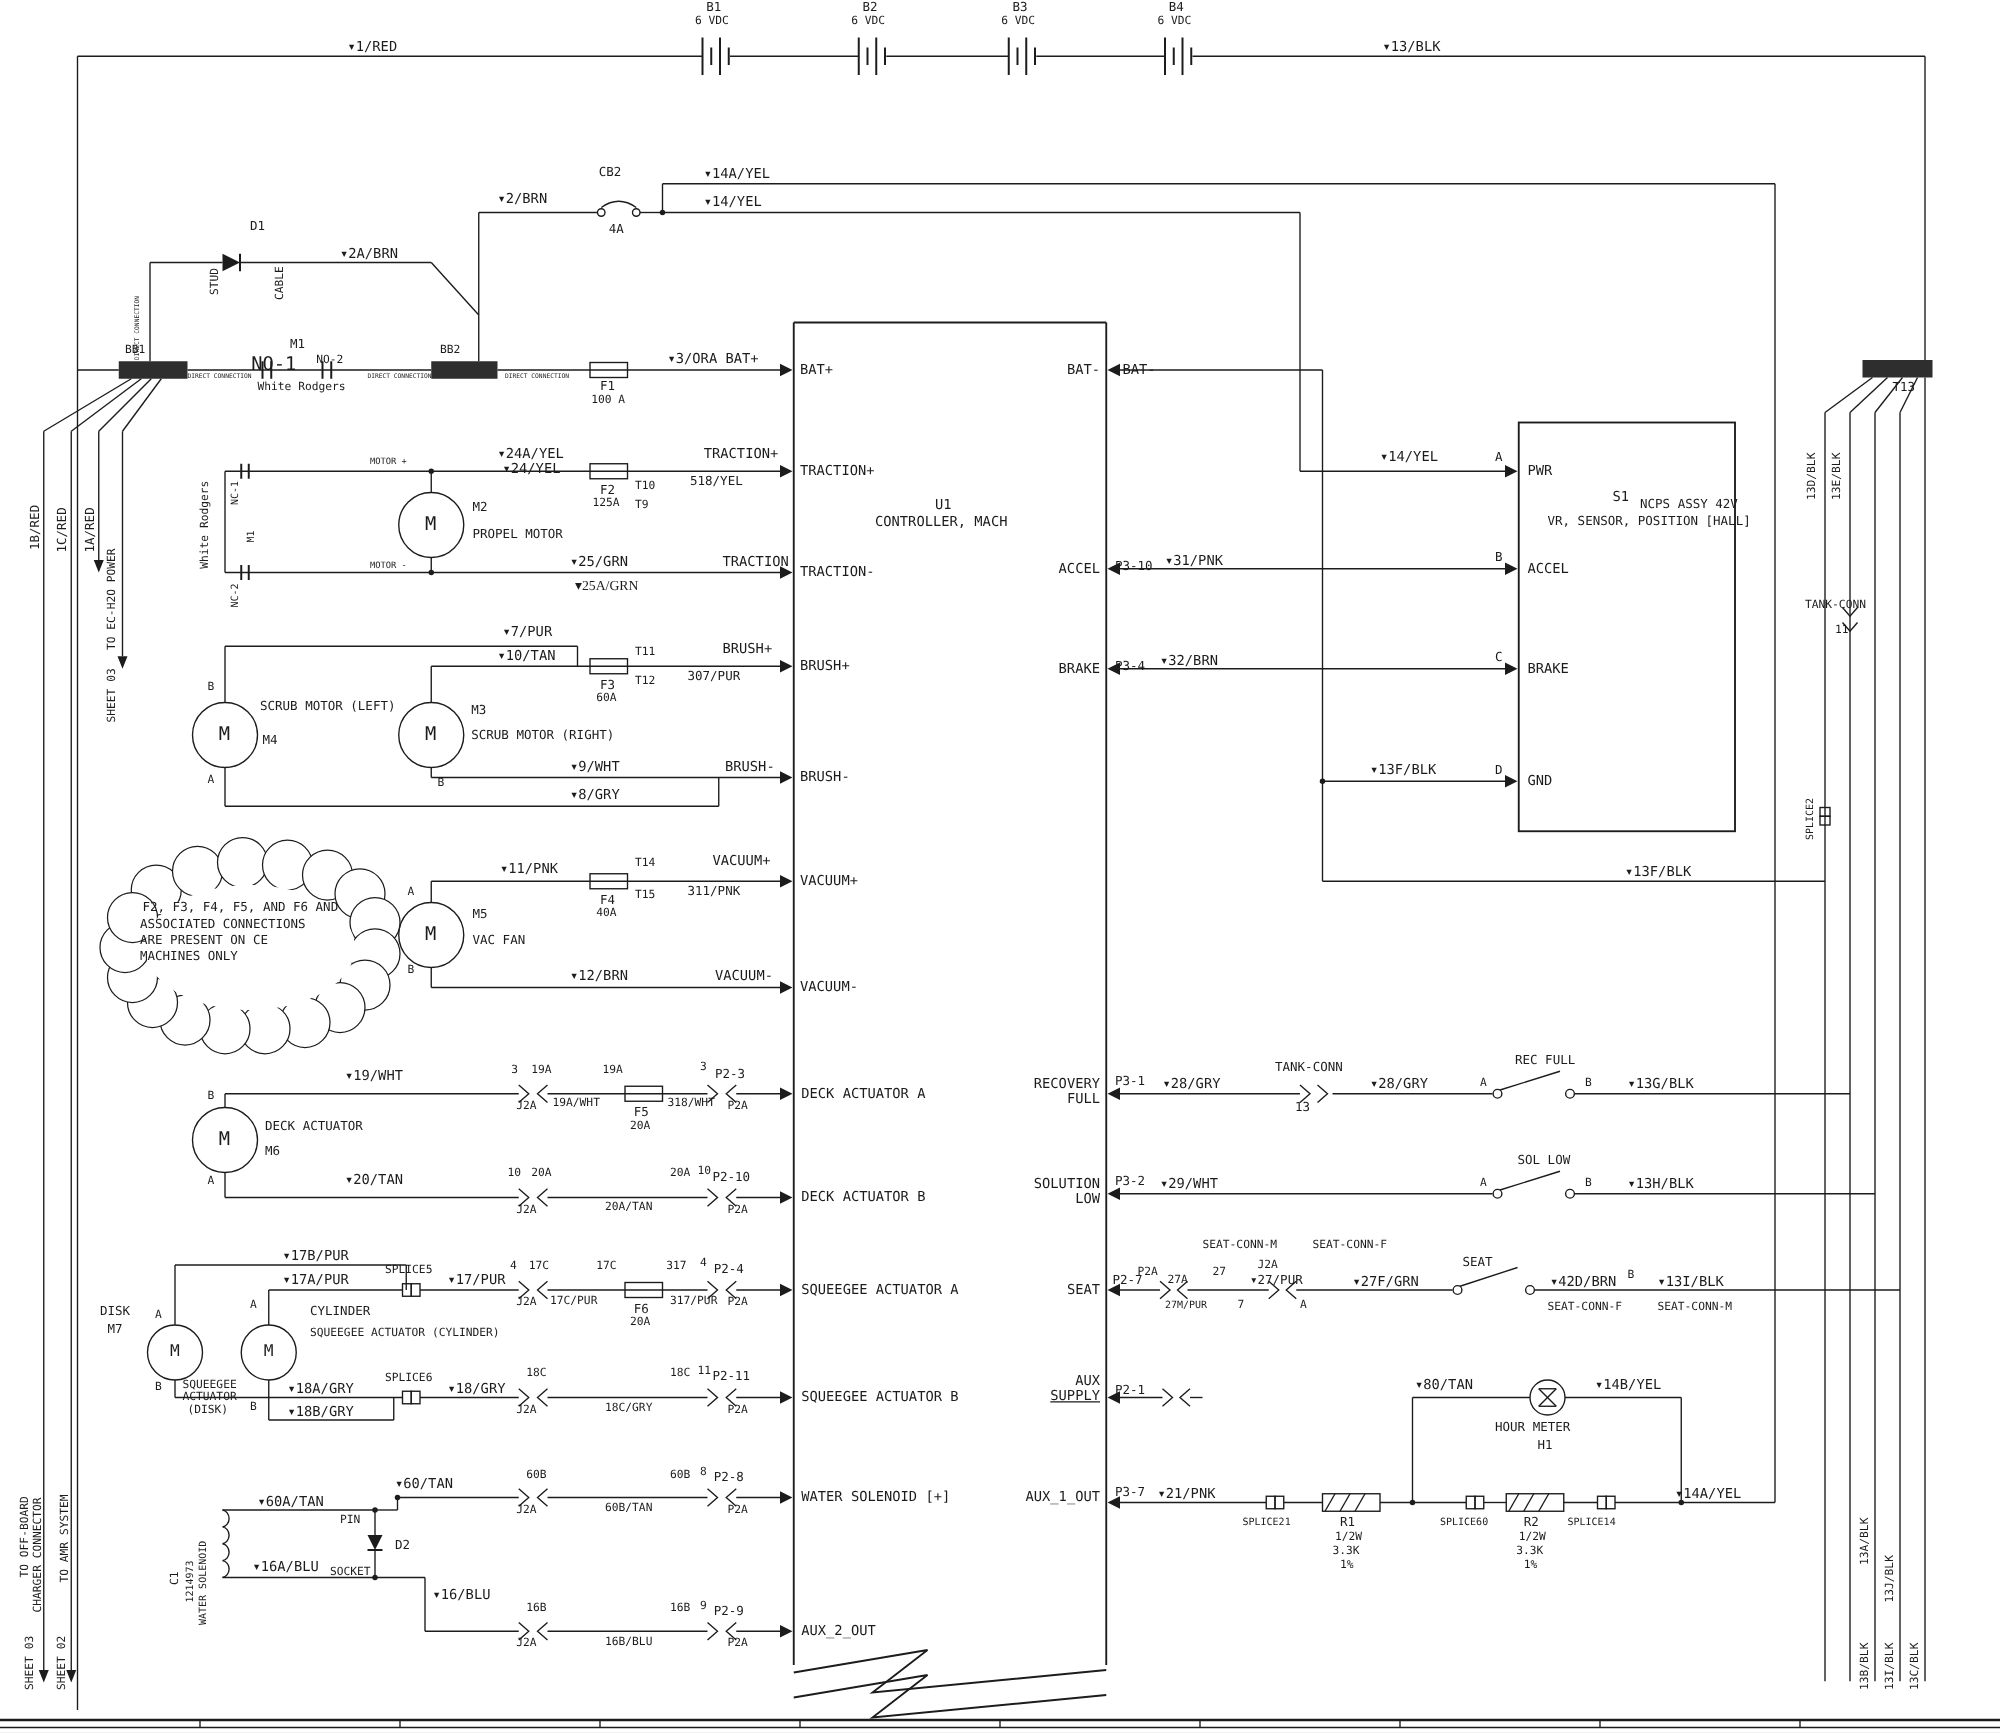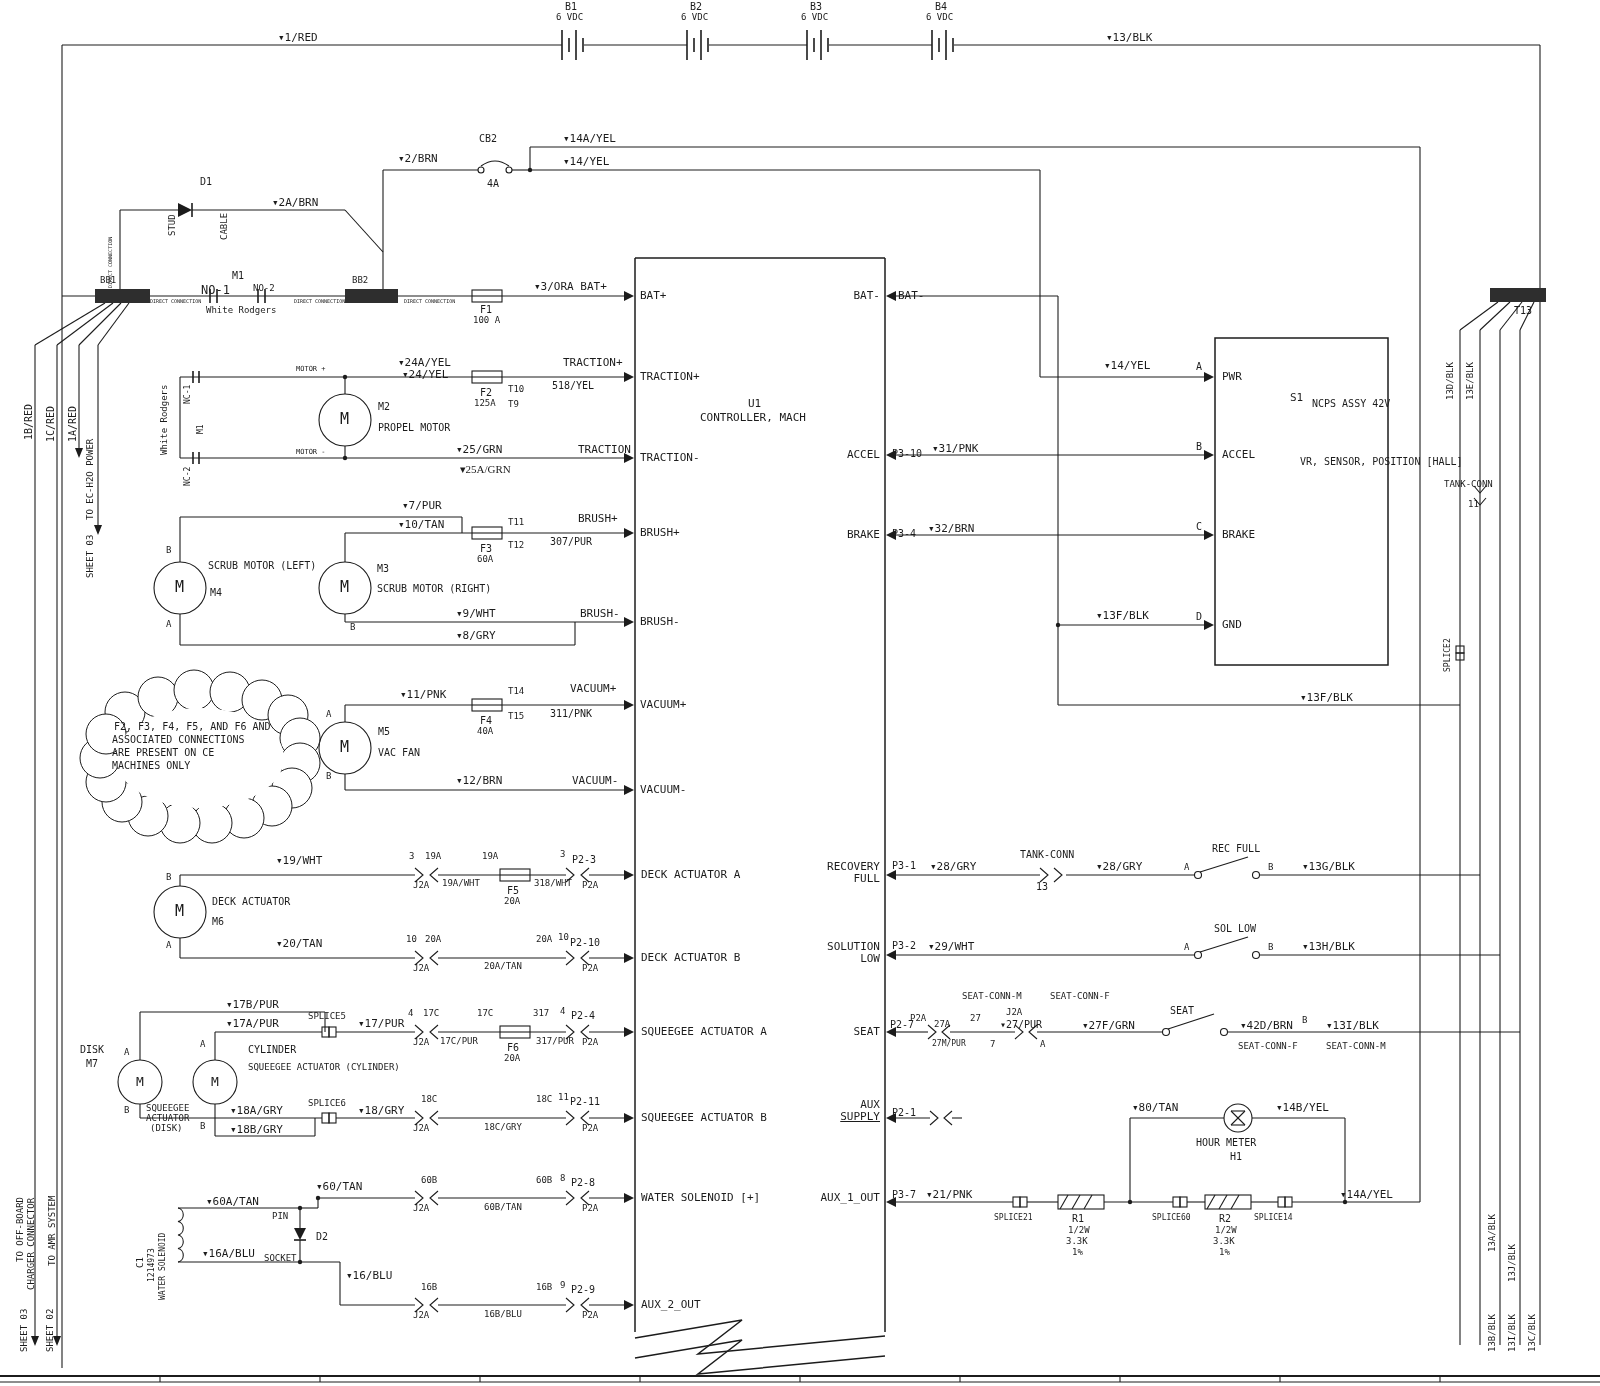--- a/index.html
+++ b/index.html
@@ -405,21 +405,21 @@
       <span class="lbl" style="left: 398px; top: 153px;">▾2/BRN</span>
       <span class="lbl" style="left: 563px; top: 133px;">▾14A/YEL</span>
       <span class="lbl" style="left: 563px; top: 156px;">▾14/YEL</span>
       <span class="lbl" style="left: 200px; top: 177px; font-size: 10px;">D1</span>
       <span class="lbl rot" style="left: 168px; top: 236px; font-size: 9px;">STUD</span>
       <span class="lbl rot" style="left: 220px; top: 240px; font-size: 9px;">CABLE</span>
       <span class="lbl" style="left: 272px; top: 197px;">▾2A/BRN</span>
       <span class="lbl" style="left: 100px; top: 276px; font-size: 9px;">BB1</span>
       <span class="lbl" style="left: 352px; top: 276px; font-size: 9px;">BB2</span>
       <span class="lbl" style="left: 232px; top: 271px; font-size: 10px;">M1</span>
-      <span class="lbl" style="left: 201px; top: 284px; font-size: 12px;">NO-1</span>
+      <span class="lbl" style="left: 201px; top: 284px; font-size: 15px;">NO-1</span>
       <span class="lbl" style="left: 253px; top: 284px; font-size: 9px;">NO-2</span>
       <span class="lbl" style="left: 206px; top: 306px; font-size: 9px;">White Rodgers</span>
       <span class="lbl" style="left: 150px; top: 299px; font-size: 5px;">DIRECT CONNECTION</span>
       <span class="lbl" style="left: 294px; top: 299px; font-size: 5px;">DIRECT CONNECTION</span>
       <span class="lbl" style="left: 404px; top: 299px; font-size: 5px;">DIRECT CONNECTION</span>
       <span class="lbl rot" style="left: 108px; top: 288px; font-size: 5px;">DIRECT CONNECTION</span>
       <span class="lbl" style="left: 480px; top: 305px; font-size: 10px;">F1</span>
       <span class="lbl" style="left: 473px; top: 316px; font-size: 9px;">100 A</span>
       <span class="lbl" style="left: 534px; top: 281px;">▾3/ORA BAT+</span>
       <span class="lbl" style="left: 1514px; top: 306px; font-size: 10px;">T13</span>
@@ -483,21 +483,21 @@
       <span class="lbl" style="left: 1196px; top: 362px; font-size: 10px;">A</span>
       <span class="lbl" style="left: 1196px; top: 442px; font-size: 10px;">B</span>
       <span class="lbl" style="left: 1196px; top: 522px; font-size: 10px;">C</span>
       <span class="lbl" style="left: 1196px; top: 612px; font-size: 10px;">D</span>
       <span class="lbl" style="left: 1222px; top: 371px;">PWR</span>
       <span class="lbl" style="left: 1222px; top: 449px;">ACCEL</span>
       <span class="lbl" style="left: 1222px; top: 529px;">BRAKE</span>
       <span class="lbl" style="left: 1222px; top: 619px;">GND</span>
       <span class="lbl" style="left: 1290px; top: 392px;">S1</span>
       <span class="lbl" style="left: 1312px; top: 399px; font-size: 10px;">NCPS ASSY 42V</span>
-      <span class="lbl" style="left: 1300px; top: 413px; font-size: 10px; margin-top: 44px;">VR, SENSOR, POSITION [HALL]</span>
+      <span class="lbl" style="left: 1238px; top: 413px; font-size: 10px;">VR, SENSOR, POSITION [HALL]</span>
       <span class="lbl" style="left: 402px; top: 500px;">▾7/PUR</span>
       <span class="lbl" style="left: 398px; top: 519px;">▾10/TAN</span>
       <span class="lbl" style="left: 508px; top: 518px; font-size: 9px;">T11</span>
       <span class="lbl" style="left: 578px; top: 513px;">BRUSH+</span>
       <span class="lbl" style="left: 550px; top: 537px; font-size: 10px;">307/PUR</span>
       <span class="lbl" style="left: 508px; top: 541px; font-size: 9px;">T12</span>
       <span class="lbl" style="left: 480px; top: 544px; font-size: 10px;">F3</span>
       <span class="lbl" style="left: 477px; top: 555px; font-size: 9px;">60A</span>
       <span class="lbl" style="left: 208px; top: 561px; font-size: 10px;">SCRUB MOTOR (LEFT)</span>
       <span class="lbl" style="left: 210px; top: 588px; font-size: 10px;">M4</span>

